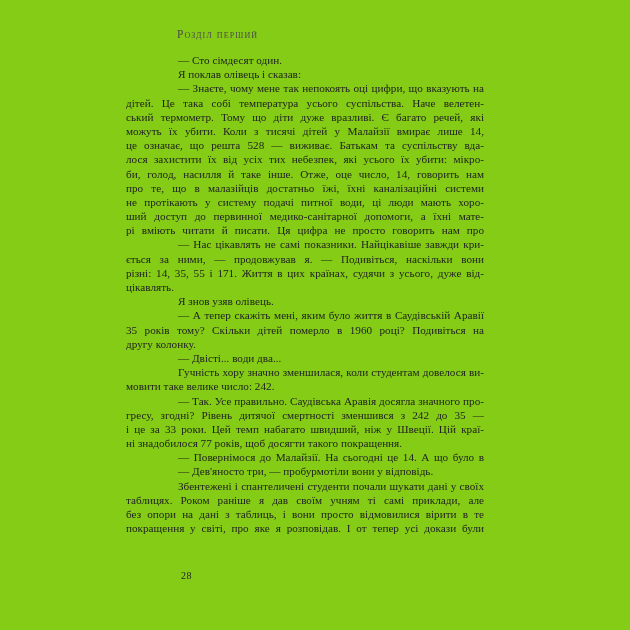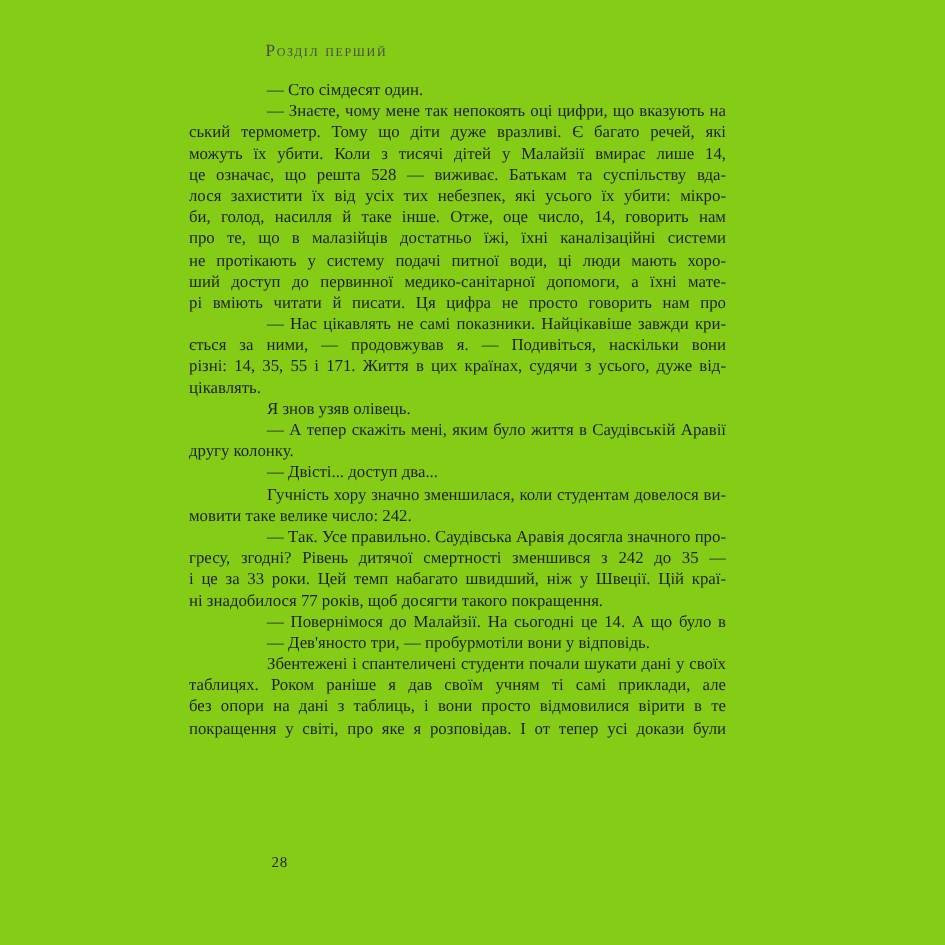--- a/index.html
+++ b/index.html
@@ -72,21 +72,25 @@
 <body style="background: rgb(253, 253, 253);">
 
 <div class="page">
   <div class="running-head" style="color: rgb(74, 74, 74);">Розділ перший</div>
 
   <div class="text-block" style="color: rgb(31, 31, 31);">
       <p class="para">
         <span class="line first end">— Сто сімдесят один.</span>
       </p>
       <p class="para">
+        <span class="line first end">Я поклав олівець і сказав:</span>
+      </p>
+      <p class="para">
         <span class="line first">— Знаєте, чому мене так непокоять оці цифри, що вказують на</span>
+        <span class="line">дітей. Це така собі температура усього суспільства. Наче велетен-</span>
         <span class="line">ський термометр. Тому що діти дуже вразливі. Є багато речей, які</span>
         <span class="line">можуть їх убити. Коли з тисячі дітей у Малайзії вмирає лише 14,</span>
         <span class="line">це означає, що решта 528 — виживає. Батькам та суспільству вда-</span>
         <span class="line">лося захистити їх від усіх тих небезпек, які усього їх убити: мікро-</span>
         <span class="line">би, голод, насилля й таке інше. Отже, оце число, 14, говорить нам</span>
         <span class="line">про те, що в малазійців достатньо їжі, їхні каналізаційні системи</span>
         <span class="line">не протікають у систему подачі питної води, ці люди мають хоро-</span>
         <span class="line">ший доступ до первинної медико-санітарної допомоги, а їхні мате-</span>
         <span class="line">рі вміють читати й писати. Ця цифра не просто говорить нам про</span>
       </p>
@@ -94,24 +98,25 @@
         <span class="line first">— Нас цікавлять не самі показники. Найцікавіше завжди кри-</span>
         <span class="line">ється за ними, — продовжував я. — Подивіться, наскільки вони</span>
         <span class="line">різні: 14, 35, 55 і 171. Життя в цих країнах, судячи з усього, дуже від-</span>
         <span class="line end">цікавлять.</span>
       </p>
       <p class="para">
         <span class="line first end">Я знов узяв олівець.</span>
       </p>
       <p class="para">
         <span class="line first">— А тепер скажіть мені, яким було життя в Саудівській Аравії</span>
+        <span class="line">35 років тому? Скільки дітей померло в 1960 році? Подивіться на</span>
         <span class="line end">другу колонку.</span>
       </p>
       <p class="para">
-        <span class="line first end">— Двісті... доступ два...</span>
+        <span class="line first end">— Двісті... води два...</span>
       </p>
       <p class="para">
         <span class="line first">Гучність хору значно зменшилася, коли студентам довелося ви-</span>
         <span class="line end">мовити таке велике число: 242.</span>
       </p>
       <p class="para">
         <span class="line first">— Так. Усе правильно. Саудівська Аравія досягла значного про-</span>
         <span class="line">гресу, згодні? Рівень дитячої смертності зменшився з 242 до 35 —</span>
         <span class="line">і це за 33 роки. Цей темп набагато швидший, ніж у Швеції. Цій краї-</span>
         <span class="line end">ні знадобилося 77 років, щоб досягти такого покращення.</span>

